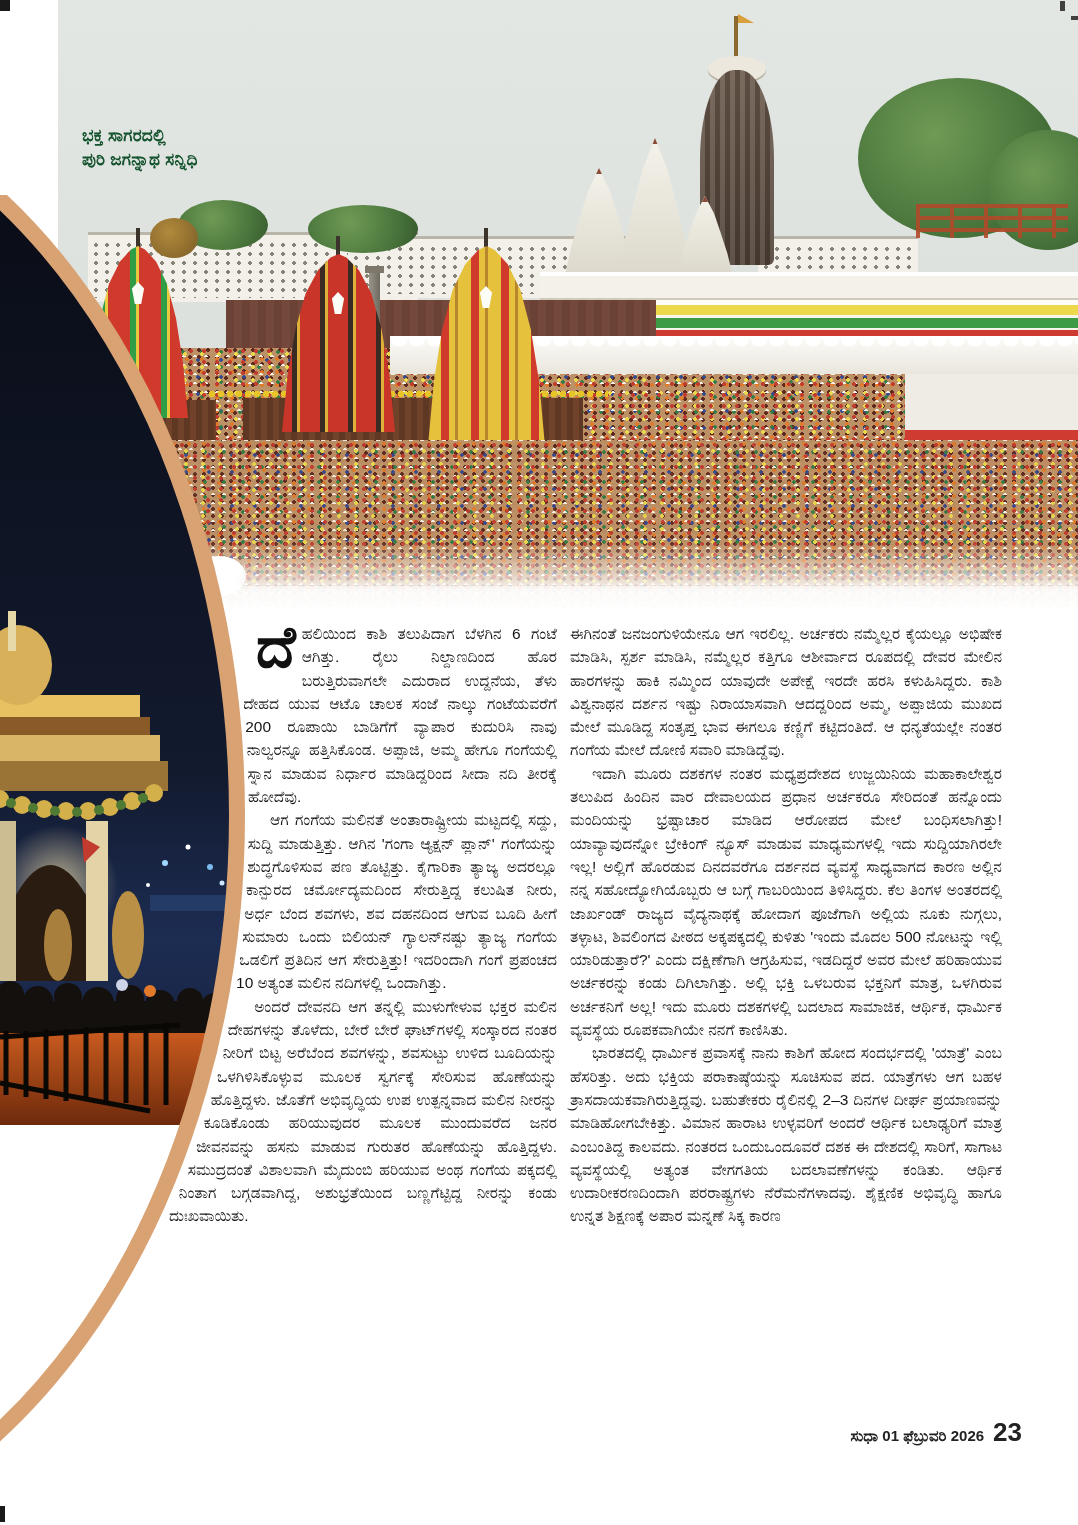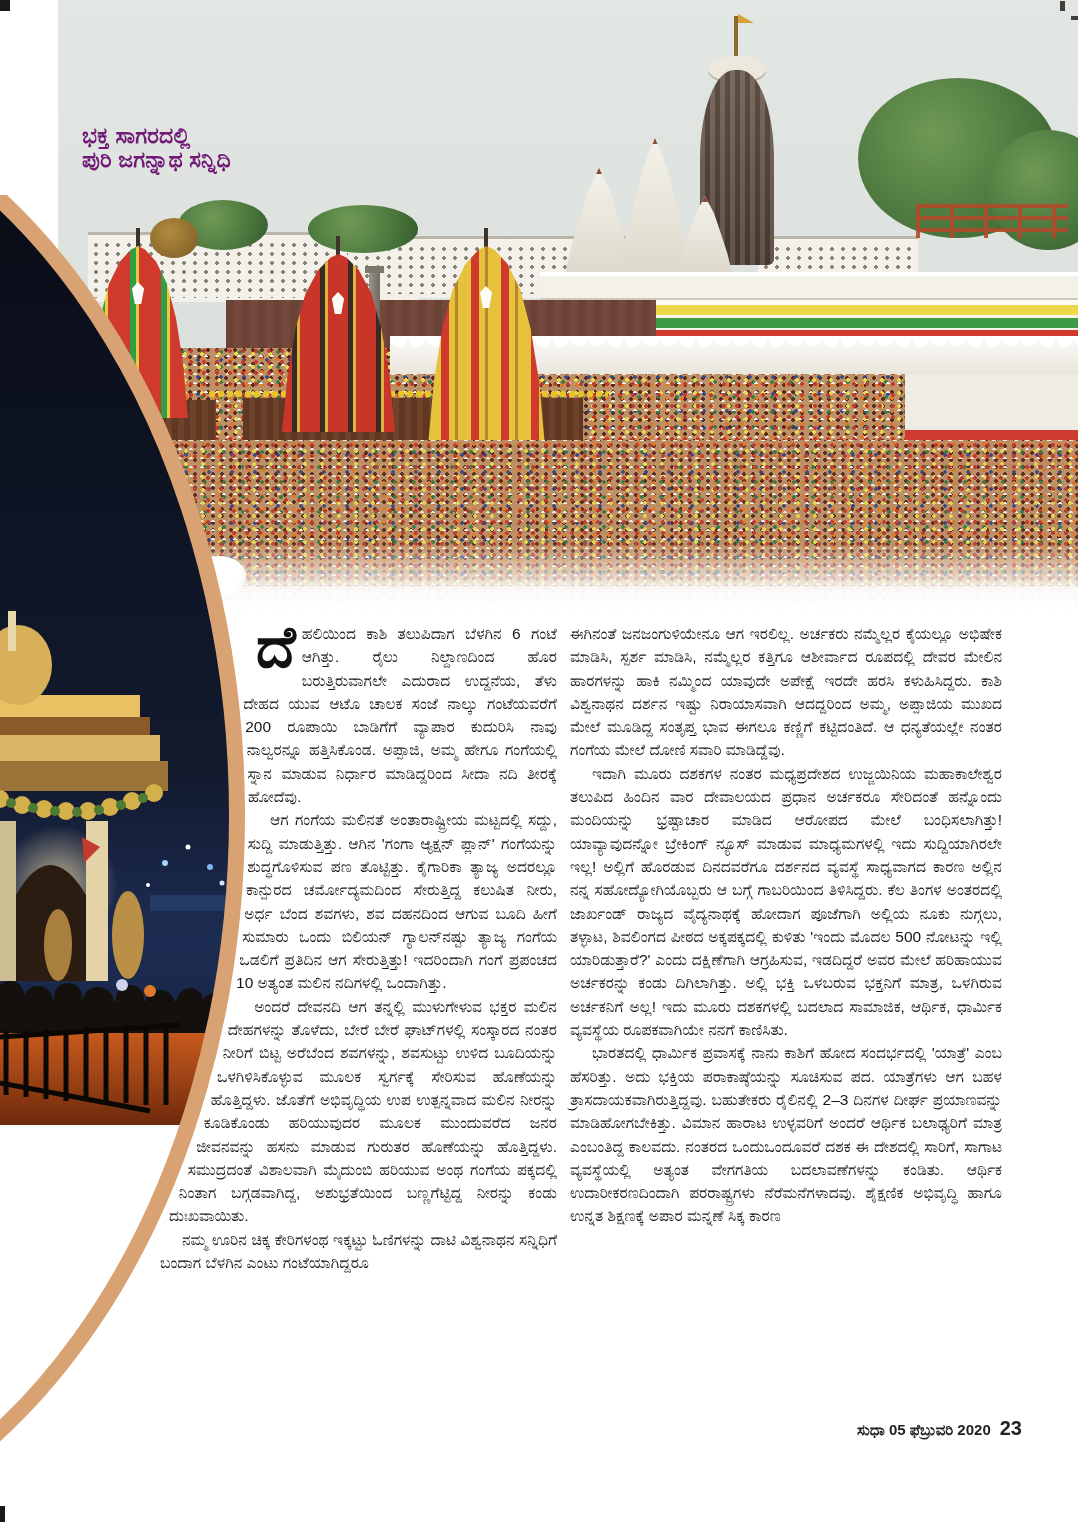--- a/index.html
+++ b/index.html
@@ -9,22 +9,22 @@
 
   
   .mark-tl{position:absolute;left:0;top:0;width:10px;height:11px;background:#1a1a1a;}
   .mark-bl{position:absolute;left:0;top:1506px;width:5px;height:16px;background:#1a1a1a;}
 
   
   .hero{position:absolute;left:58px;top:0;width:1020px;height:612px;overflow:hidden;}
   .sky{position:absolute;inset:0;background:linear-gradient(#e3e7e4 0%,#dde1de 55%,#d6dbd7 100%);}
   .speck{position:absolute;background:#41403c;}
 
-  .caption{position:absolute;left:24px;top:124px;font-size:22px;line-height:24px;
-           font-weight:600;color:#701a75;letter-spacing:.2px;}
+  .caption{position:absolute;left:24px;top:124px;font-size:17px;line-height:24px;
+           font-weight:600;color:#14532d;letter-spacing:.2px;}
 
   .bldg{position:absolute;background:#f2f0e9;border-top:3px solid #b9b5a8;}
   .bldg .win{position:absolute;inset:6px 4px 4px 4px;
        background-image:radial-gradient(circle at 4px 4px,#6a665c 1.6px,transparent 2px);
        background-size:11px 9px;opacity:.8;}
   .treeL,.treeR{position:absolute;border-radius:50%;
        background:radial-gradient(circle at 38% 35%,#6f9a55,#49753c 62%,#35572c 100%);}
 
   .pyr{position:absolute;background:linear-gradient(#f4f2ea,#dcd8cb);
        clip-path:polygon(50% 0,63% 22%,72% 45%,82% 72%,90% 100%,10% 100%,18% 72%,28% 45%,37% 22%);}
@@ -94,21 +94,21 @@
   .col p{margin:0;text-indent:22px;}
   .col p.pfirst{text-indent:0;}
   .dropcap{float:left;font-size:58px;line-height:44px;font-weight:bold;color:#111;
        padding:3px 6px 0 0;}
   .curve{float:left;width:96px;height:794px;
        shape-outside:ellipse(550px 754px at -462px 193px);}
 
   
   .footer{position:absolute;top:1417px;right:56px;display:flex;align-items:baseline;gap:9px;color:#222;}
   .footer .mag{font-size:15px;font-weight:600;}
-  .footer .pg{font-size:20px;font-weight:bold;}
+  .footer .pg{font-size:26px;font-weight:bold;}
 </style>
 </head>
 <body>
 
 <div class="page">
 
   <div class="hero">
     <div class="sky"></div>
     <div class="speck" style="left:1002px;top:1px;width:5px;height:10px;"></div>
     <div class="speck" style="left:1013px;top:16px;width:8px;height:4px;"></div>
@@ -290,29 +290,28 @@
       </g>
       <ellipse cx="-300" cy="620" rx="537" ry="742" fill="none" stroke="#d9a273" stroke-width="16"></ellipse>
     </svg>
   </div>
 
   <div class="col col1">
     <div class="curve"></div>
     <p class="pfirst"><span class="dropcap">ದೆ</span><span>ಹಲಿಯಿಂದ ಕಾಶಿ ತಲುಪಿದಾಗ ಬೆಳಗಿನ 6 ಗಂಟೆ ಆಗಿತ್ತು. ರೈಲು ನಿಲ್ದಾಣದಿಂದ ಹೊರ ಬರುತ್ತಿರುವಾಗಲೇ ಎದುರಾದ ಉದ್ದನೆಯ, ತೆಳು ದೇಹದ ಯುವ ಆಟೊ ಚಾಲಕ ಸಂಜೆ ನಾಲ್ಕು ಗಂಟೆಯವರೆಗೆ 200 ರೂಪಾಯಿ ಬಾಡಿಗೆಗೆ ವ್ಯಾಪಾರ ಕುದುರಿಸಿ ನಾವು ನಾಲ್ವರನ್ನೂ ಹತ್ತಿಸಿಕೊಂಡ. ಅಪ್ಪಾಜಿ, ಅಮ್ಮ ಹೇಗೂ ಗಂಗೆಯಲ್ಲಿ ಸ್ನಾನ ಮಾಡುವ ನಿರ್ಧಾರ ಮಾಡಿದ್ದರಿಂದ ಸೀದಾ ನದಿ ತೀರಕ್ಕೆ ಹೋದೆವು.</span></p>
     <p>ಆಗ ಗಂಗೆಯ ಮಲಿನತೆ ಅಂತಾರಾಷ್ಟ್ರೀಯ ಮಟ್ಟದಲ್ಲಿ ಸದ್ದು, ಸುದ್ದಿ ಮಾಡುತ್ತಿತ್ತು. ಆಗಿನ 'ಗಂಗಾ ಆ್ಯಕ್ಷನ್ ಪ್ಲಾನ್' ಗಂಗೆಯನ್ನು ಶುದ್ಧಗೊಳಿಸುವ ಪಣ ತೊಟ್ಟಿತ್ತು. ಕೈಗಾರಿಕಾ ತ್ಯಾಜ್ಯ ಅದರಲ್ಲೂ ಕಾನ್ಪುರದ ಚರ್ಮೋದ್ಯಮದಿಂದ ಸೇರುತ್ತಿದ್ದ ಕಲುಷಿತ ನೀರು, ಅರ್ಧ ಬೆಂದ ಶವಗಳು, ಶವ ದಹನದಿಂದ ಆಗುವ ಬೂದಿ ಹೀಗೆ ಸುಮಾರು ಒಂದು ಬಿಲಿಯನ್ ಗ್ಯಾಲನ್‌ನಷ್ಟು ತ್ಯಾಜ್ಯ ಗಂಗೆಯ ಒಡಲಿಗೆ ಪ್ರತಿದಿನ ಆಗ ಸೇರುತ್ತಿತ್ತು! ಇದರಿಂದಾಗಿ ಗಂಗೆ ಪ್ರಪಂಚದ 10 ಅತ್ಯಂತ ಮಲಿನ ನದಿಗಳಲ್ಲಿ ಒಂದಾಗಿತ್ತು.</p>
     <p>ಅಂದರೆ ದೇವನದಿ ಆಗ ತನ್ನಲ್ಲಿ ಮುಳುಗೇಳುವ ಭಕ್ತರ ಮಲಿನ ದೇಹಗಳನ್ನು ತೊಳೆದು, ಬೇರೆ ಬೇರೆ ಘಾಟ್‌ಗಳಲ್ಲಿ ಸಂಸ್ಕಾರದ ನಂತರ ನೀರಿಗೆ ಬಿಟ್ಟ ಅರೆಬೆಂದ ಶವಗಳನ್ನು, ಶವಸುಟ್ಟು ಉಳಿದ ಬೂದಿಯನ್ನು ಒಳಗಿಳಿಸಿಕೊಳ್ಳುವ ಮೂಲಕ ಸ್ವರ್ಗಕ್ಕೆ ಸೇರಿಸುವ ಹೊಣೆಯನ್ನು ಹೊತ್ತಿದ್ದಳು. ಜೊತೆಗೆ ಅಭಿವೃದ್ಧಿಯ ಉಪ ಉತ್ಪನ್ನವಾದ ಮಲಿನ ನೀರನ್ನು ಕೂಡಿಕೊಂಡು ಹರಿಯುವುದರ ಮೂಲಕ ಮುಂದುವರೆದ ಜನರ ಜೀವನವನ್ನು ಹಸನು ಮಾಡುವ ಗುರುತರ ಹೊಣೆಯನ್ನು ಹೊತ್ತಿದ್ದಳು. ಸಮುದ್ರದಂತೆ ವಿಶಾಲವಾಗಿ ಮೈದುಂಬಿ ಹರಿಯುವ ಅಂಥ ಗಂಗೆಯ ಪಕ್ಕದಲ್ಲಿ ನಿಂತಾಗ ಬಗ್ಗಡವಾಗಿದ್ದ, ಅಶುಭ್ರತೆಯಿಂದ ಬಣ್ಣಗೆಟ್ಟಿದ್ದ ನೀರನ್ನು ಕಂಡು ದುಃಖವಾಯಿತು.</p>
-    <p>ನಮ್ಮ ಊರಿನ ಚಿಕ್ಕ ಕೇರಿಗಳಂಥ ಇಕ್ಕಟ್ಟು ಓಣಿಗಳನ್ನು ದಾಟಿ ವಿಶ್ವನಾಥನ ಸನ್ನಿಧಿಗೆ ಬಂದಾಗ ಬೆಳಗಿನ ಎಂಟು ಗಂಟೆಯಾಗಿದ್ದರೂ</p>
   </div>
 
   <div class="col col2">
     <p class="pfirst">ಈಗಿನಂತೆ ಜನಜಂಗುಳಿಯೇನೂ ಆಗ ಇರಲಿಲ್ಲ. ಅರ್ಚಕರು ನಮ್ಮೆಲ್ಲರ ಕೈಯಲ್ಲೂ ಅಭಿಷೇಕ ಮಾಡಿಸಿ, ಸ್ಪರ್ಶ ಮಾಡಿಸಿ, ನಮ್ಮೆಲ್ಲರ ಕತ್ತಿಗೂ ಆಶೀರ್ವಾದ ರೂಪದಲ್ಲಿ ದೇವರ ಮೇಲಿನ ಹಾರಗಳನ್ನು ಹಾಕಿ ನಮ್ಮಿಂದ ಯಾವುದೇ ಅಪೇಕ್ಷೆ ಇರದೇ ಹರಸಿ ಕಳುಹಿಸಿದ್ದರು. ಕಾಶಿ ವಿಶ್ವನಾಥನ ದರ್ಶನ ಇಷ್ಟು ನಿರಾಯಾಸವಾಗಿ ಆದದ್ದರಿಂದ ಅಮ್ಮ, ಅಪ್ಪಾಜಿಯ ಮುಖದ ಮೇಲೆ ಮೂಡಿದ್ದ ಸಂತೃಪ್ತ ಭಾವ ಈಗಲೂ ಕಣ್ಣಿಗೆ ಕಟ್ಟಿದಂತಿದೆ. ಆ ಧನ್ಯತೆಯಲ್ಲೇ ನಂತರ ಗಂಗೆಯ ಮೇಲೆ ದೋಣಿ ಸವಾರಿ ಮಾಡಿದ್ದೆವು.</p>
     <p>ಇದಾಗಿ ಮೂರು ದಶಕಗಳ ನಂತರ ಮಧ್ಯಪ್ರದೇಶದ ಉಜ್ಜಯಿನಿಯ ಮಹಾಕಾಲೇಶ್ವರ ತಲುಪಿದ ಹಿಂದಿನ ವಾರ ದೇವಾಲಯದ ಪ್ರಧಾನ ಅರ್ಚಕರೂ ಸೇರಿದಂತೆ ಹನ್ನೊಂದು ಮಂದಿಯನ್ನು ಭ್ರಷ್ಟಾಚಾರ ಮಾಡಿದ ಆರೋಪದ ಮೇಲೆ ಬಂಧಿಸಲಾಗಿತ್ತು! ಯಾವ್ಯಾವುದನ್ನೋ ಬ್ರೇಕಿಂಗ್ ನ್ಯೂಸ್ ಮಾಡುವ ಮಾಧ್ಯಮಗಳಲ್ಲಿ ಇದು ಸುದ್ದಿಯಾಗಿರಲೇ ಇಲ್ಲ! ಅಲ್ಲಿಗೆ ಹೊರಡುವ ದಿನದವರೆಗೂ ದರ್ಶನದ ವ್ಯವಸ್ಥೆ ಸಾಧ್ಯವಾಗದ ಕಾರಣ ಅಲ್ಲಿನ ನನ್ನ ಸಹೋದ್ಯೋಗಿಯೊಬ್ಬರು ಆ ಬಗ್ಗೆ ಗಾಬರಿಯಿಂದ ತಿಳಿಸಿದ್ದರು. ಕೆಲ ತಿಂಗಳ ಅಂತರದಲ್ಲಿ ಜಾರ್ಖಂಡ್ ರಾಜ್ಯದ ವೈದ್ಯನಾಥಕ್ಕೆ ಹೋದಾಗ ಪೂಜೆಗಾಗಿ ಅಲ್ಲಿಯ ನೂಕು ನುಗ್ಗಲು, ತಳ್ಳಾಟ, ಶಿವಲಿಂಗದ ಪೀಠದ ಅಕ್ಕಪಕ್ಕದಲ್ಲಿ ಕುಳಿತು 'ಇಂದು ಮೊದಲ 500 ನೋಟನ್ನು ಇಲ್ಲಿ ಯಾರಿಡುತ್ತಾರೆ?' ಎಂದು ದಕ್ಷಿಣೆಗಾಗಿ ಆಗ್ರಹಿಸುವ, ಇಡದಿದ್ದರೆ ಅವರ ಮೇಲೆ ಹರಿಹಾಯುವ ಅರ್ಚಕರನ್ನು ಕಂಡು ದಿಗಿಲಾಗಿತ್ತು. ಅಲ್ಲಿ ಭಕ್ತಿ ಒಳಬರುವ ಭಕ್ತನಿಗೆ ಮಾತ್ರ, ಒಳಗಿರುವ ಅರ್ಚಕನಿಗೆ ಅಲ್ಲ! ಇದು ಮೂರು ದಶಕಗಳಲ್ಲಿ ಬದಲಾದ ಸಾಮಾಜಿಕ, ಆರ್ಥಿಕ, ಧಾರ್ಮಿಕ ವ್ಯವಸ್ಥೆಯ ರೂಪಕವಾಗಿಯೇ ನನಗೆ ಕಾಣಿಸಿತು.</p>
     <p>ಭಾರತದಲ್ಲಿ ಧಾರ್ಮಿಕ ಪ್ರವಾಸಕ್ಕೆ ನಾನು ಕಾಶಿಗೆ ಹೋದ ಸಂದರ್ಭದಲ್ಲಿ 'ಯಾತ್ರೆ' ಎಂಬ ಹೆಸರಿತ್ತು. ಅದು ಭಕ್ತಿಯ ಪರಾಕಾಷ್ಠೆಯನ್ನು ಸೂಚಿಸುವ ಪದ. ಯಾತ್ರೆಗಳು ಆಗ ಬಹಳ ತ್ರಾಸದಾಯಕವಾಗಿರುತ್ತಿದ್ದವು. ಬಹುತೇಕರು ರೈಲಿನಲ್ಲಿ 2–3 ದಿನಗಳ ದೀರ್ಘ ಪ್ರಯಾಣವನ್ನು ಮಾಡಿಹೋಗಬೇಕಿತ್ತು. ವಿಮಾನ ಹಾರಾಟ ಉಳ್ಳವರಿಗೆ ಅಂದರೆ ಆರ್ಥಿಕ ಬಲಾಢ್ಯರಿಗೆ ಮಾತ್ರ ಎಂಬಂತಿದ್ದ ಕಾಲವದು. ನಂತರದ ಒಂದುಒಂದೂವರೆ ದಶಕ ಈ ದೇಶದಲ್ಲಿ ಸಾರಿಗೆ, ಸಾಗಾಟ ವ್ಯವಸ್ಥೆಯಲ್ಲಿ ಅತ್ಯಂತ ವೇಗಗತಿಯ ಬದಲಾವಣೆಗಳನ್ನು ಕಂಡಿತು. ಆರ್ಥಿಕ ಉದಾರೀಕರಣದಿಂದಾಗಿ ಪರರಾಷ್ಟ್ರಗಳು ನೆರೆಮನೆಗಳಾದವು. ಶೈಕ್ಷಣಿಕ ಅಭಿವೃದ್ಧಿ ಹಾಗೂ ಉನ್ನತ ಶಿಕ್ಷಣಕ್ಕೆ ಅಪಾರ ಮನ್ನಣೆ ಸಿಕ್ಕ ಕಾರಣ</p>
   </div>
 
   <div class="footer">
-    <span class="mag">ಸುಧಾ 05 ಫೆಬ್ರುವರಿ 2020</span>
+    <span class="mag">ಸುಧಾ 01 ಫೆಬ್ರುವರಿ 2026</span>
     <span class="pg">23</span>
   </div>
 
   <div class="mark-tl"></div>
   <div class="mark-bl"></div>
 </div>
 
 </body></html>

